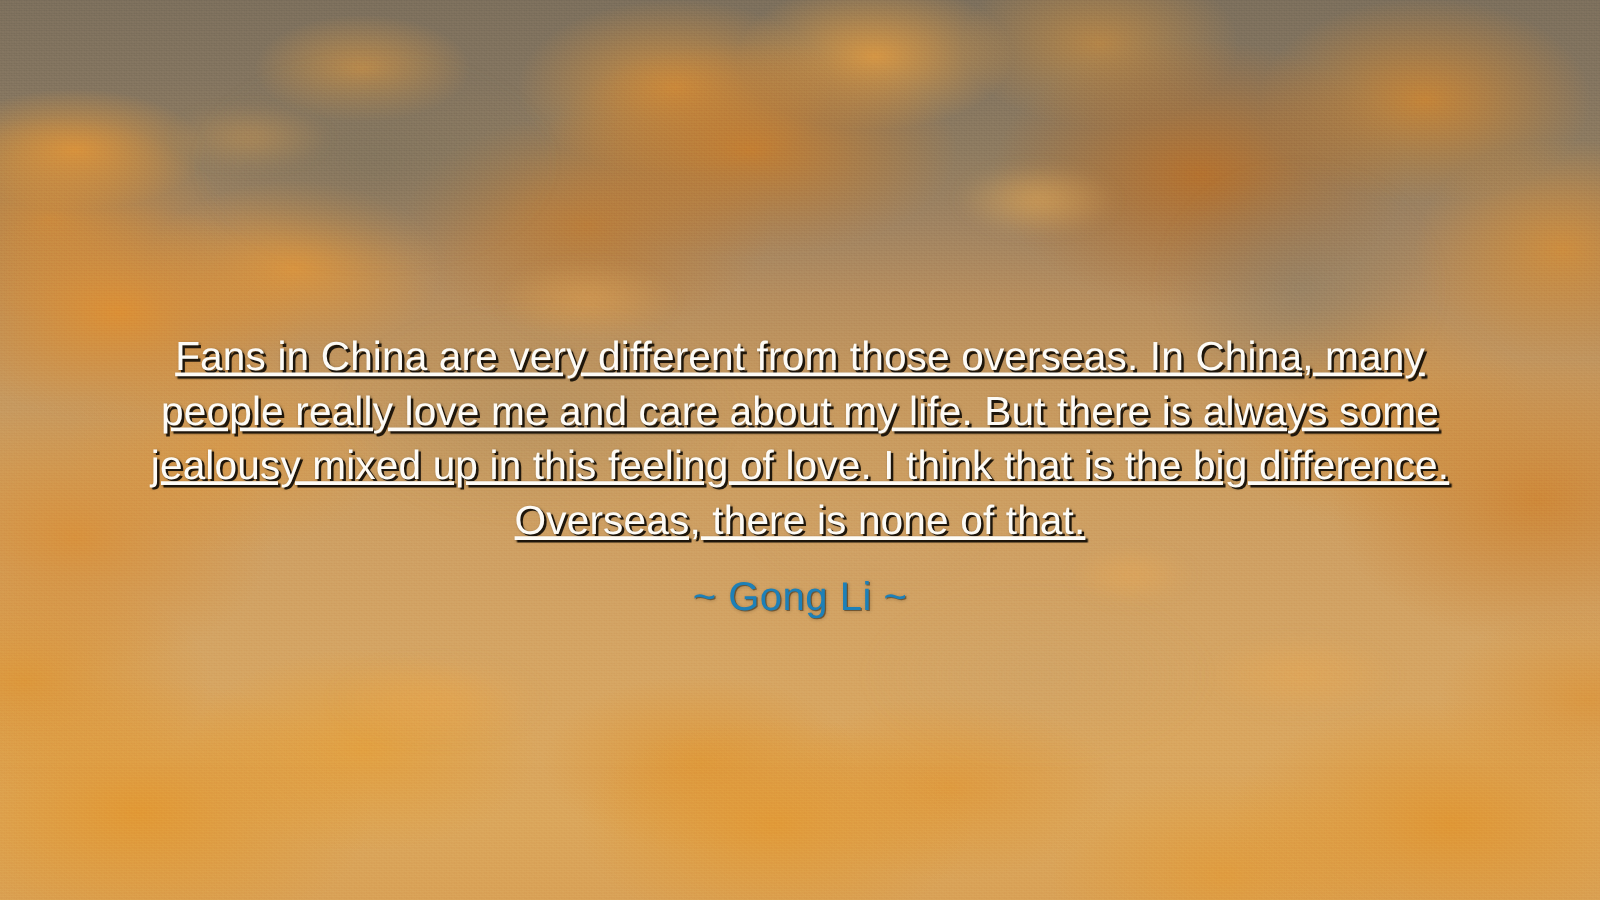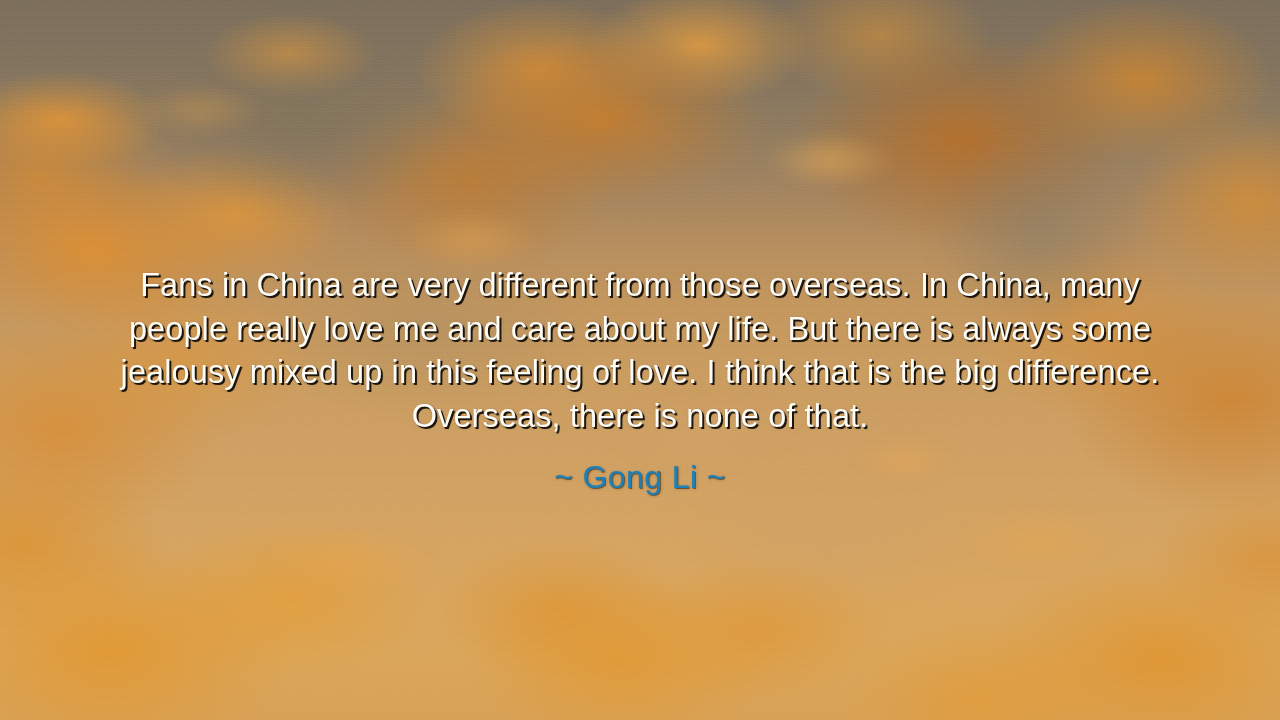--- a/index.html
+++ b/index.html
@@ -131,20 +131,21 @@
     margin: 0 auto;
     width: 1070px;
     font-size: 32.5px;
     line-height: 43.5px;
     color: #fdfbf6;
     letter-spacing: 0.1px;
     text-shadow:
       2px 2px 0 rgba(20,14,6,0.92),
       1px 1px 2px rgba(20,14,6,0.55);
     white-space: pre-line;
+    text-decoration: underline;
   }
 
   #attribution {
     margin: 19px auto 16px;
     font-size: 32px;
     line-height: 40px;
     color: #1d80b8;
     letter-spacing: 0.4px;
     text-shadow:
       1px 1px 0 rgba(30,22,10,0.45),

